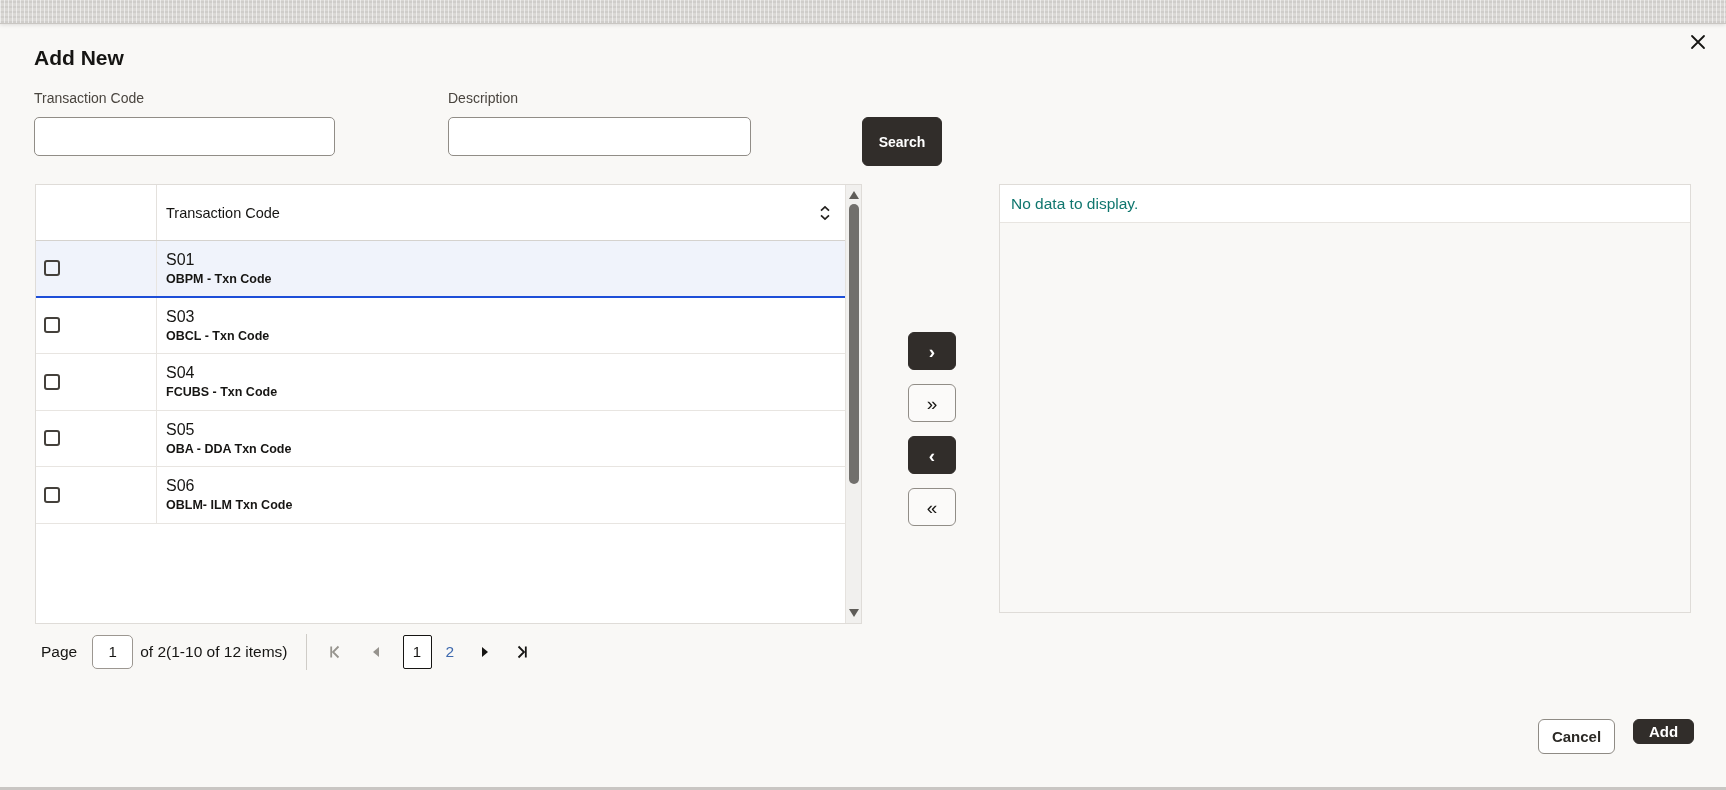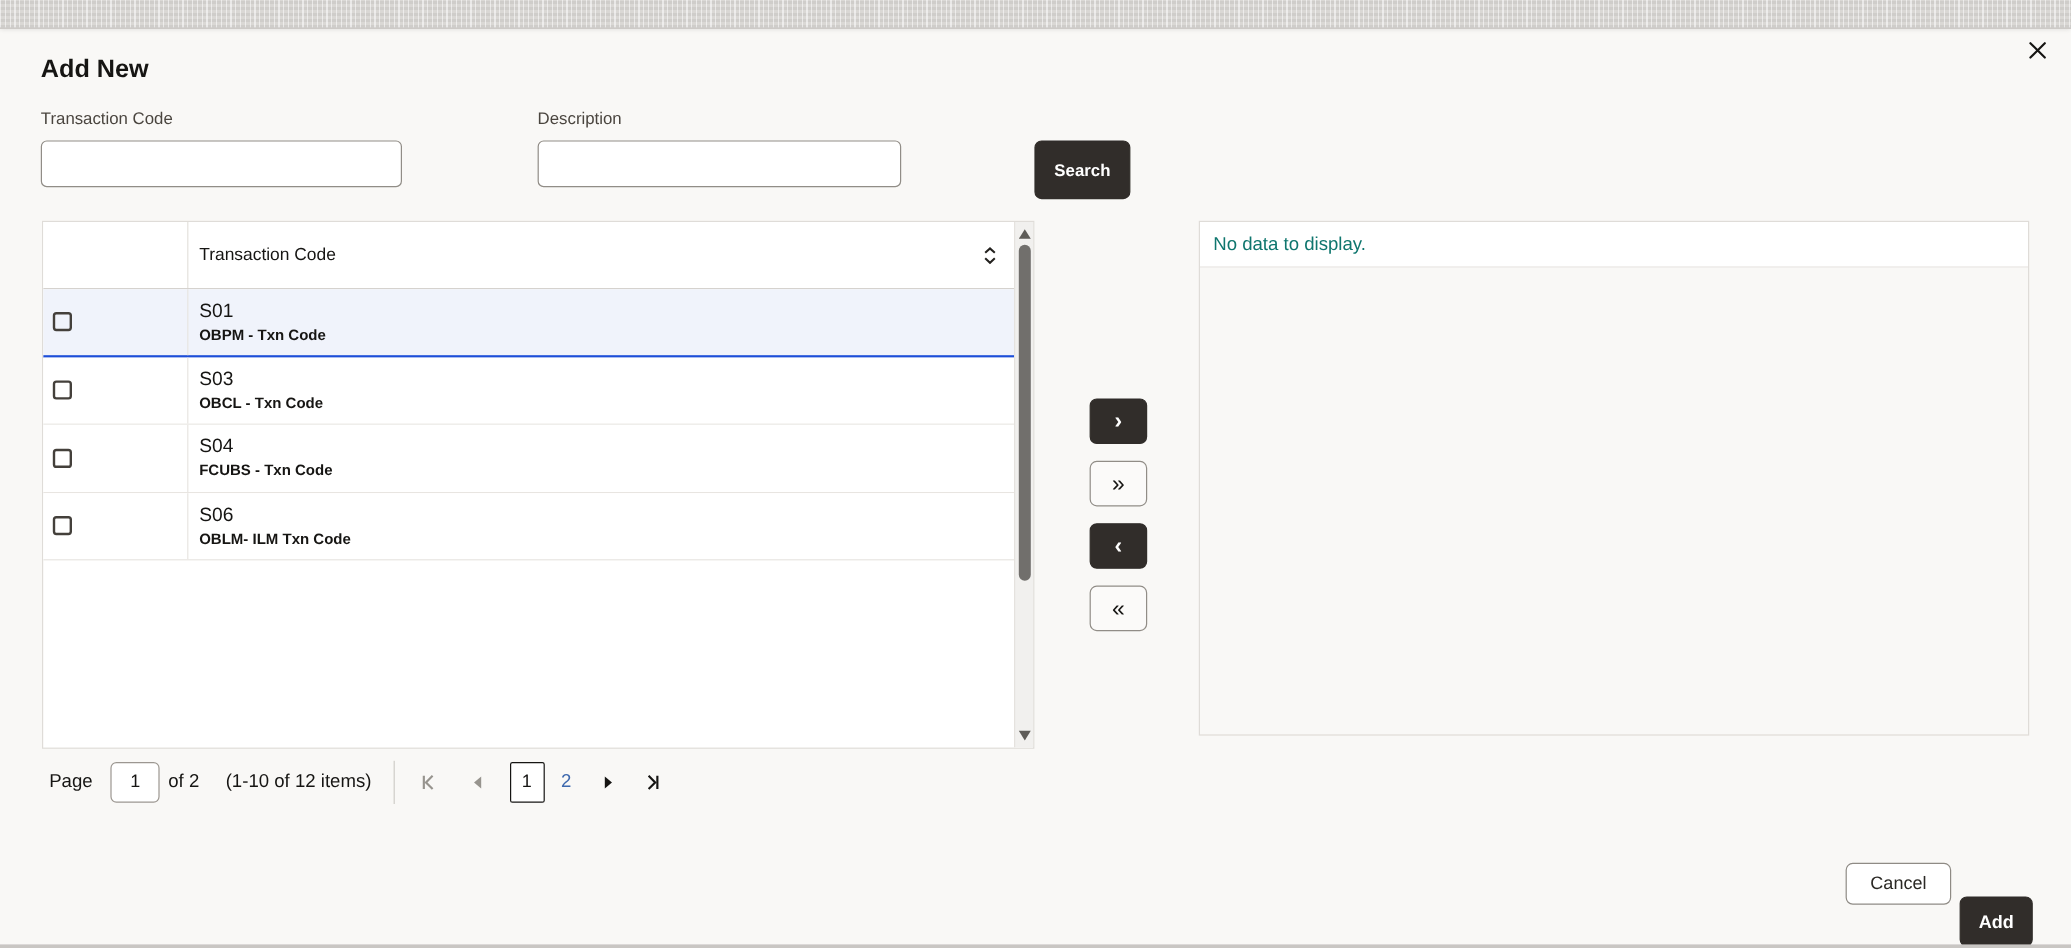--- a/index.html
+++ b/index.html
@@ -69,34 +69,34 @@
   .rt-hdrlabel { padding-left:8px; }
   .rt-header { background:#fff; }
   .nodata-row { height:38px; background:#fff; border-bottom:1px solid #e8e5e1; display:flex; align-items:center; }
   .nodata-text { font-size:15.5px; color:#0f766e; padding-left:11px; }
 
   
   .pagination { position:absolute; left:41px; top:634px; height:35px; display:flex; align-items:center; font-size:15.5px; color:#161513; }
   .pg-label { margin-right:15px; }
   .pg-input { width:41px; height:34px; border:1px solid #9c9791; border-radius:5px; background:#fff; text-align:center; font-size:15px; font-family:"Liberation Sans",sans-serif; color:#161513; }
   .pg-of { margin:0 0 0 7px; }
-  .pg-items { margin-left:22px; }
+  .pg-items { }
   .pg-divider { width:1px; height:36px; background:#cfccc7; margin:0 18px 0 18px; }
   .pg-icon { display:flex; align-items:center; justify-content:center; width:22px; height:22px; cursor:pointer; }
   .pg-disabled { color:#97948e; }
   .pg-enabled { color:#161513; }
   .pg-first { margin-right:18px; }
   .pg-prev { margin-right:16px; }
   .pg-current { width:29px; height:34px; border:1px solid #161513; border-radius:2px; background:#fff; display:flex; align-items:center; justify-content:center; font-size:15px; cursor:default; }
   .pg-link { margin-left:14px; color:#3e69ae; cursor:pointer; font-size:15.5px; }
   .pg-next { margin-left:20px; margin-right:14px; }
 
   
-  .cancel-btn { position:absolute; left:1538px; top:719px; width:88px; height:35px; font-weight:400; font-size:15px; }
-  .add-btn { position:absolute; left:1633px; top:719px; width:61px; height:42px; font-size:15px;margin-top:28px; }
+  .cancel-btn { position:absolute; left:1538px; top:719px; width:77px; height:35px; font-weight:700; font-size:15px; }
+  .add-btn { position:absolute; left:1633px; top:719px; width:61px; height:25px; font-size:15px; }
 </style>
 </head>
 <body>
 
 <div class="screen">
   <div class="topband"></div>
 
   <div class="dialog-title">Add New</div>
 
   <button class="close-btn" aria-label="close">
@@ -149,20 +149,29 @@
         <div class="row-text">
           <span class="row-code">S04</span>
           <span class="row-desc">FCUBS - Txn Code</span>
         </div>
       </div>
       <div class="t-row">
         <div class="row-chkcell">
             <span class="checkbox"></span>
           </div>
         <div class="row-text">
+          <span class="row-code">S05</span>
+          <span class="row-desc">OBA - DDA Txn Code</span>
+        </div>
+      </div>
+      <div class="t-row">
+        <div class="row-chkcell">
+            <span class="checkbox"></span>
+          </div>
+        <div class="row-text">
           <span class="row-code">S06</span>
           <span class="row-desc">OBLM- ILM Txn Code</span>
         </div>
       </div>
     </div>
 
     <div class="scrollbar">
       <div class="sb-arrow sb-up"></div>
       <div class="sb-thumb"></div>
       <div class="sb-arrow sb-down"></div>

